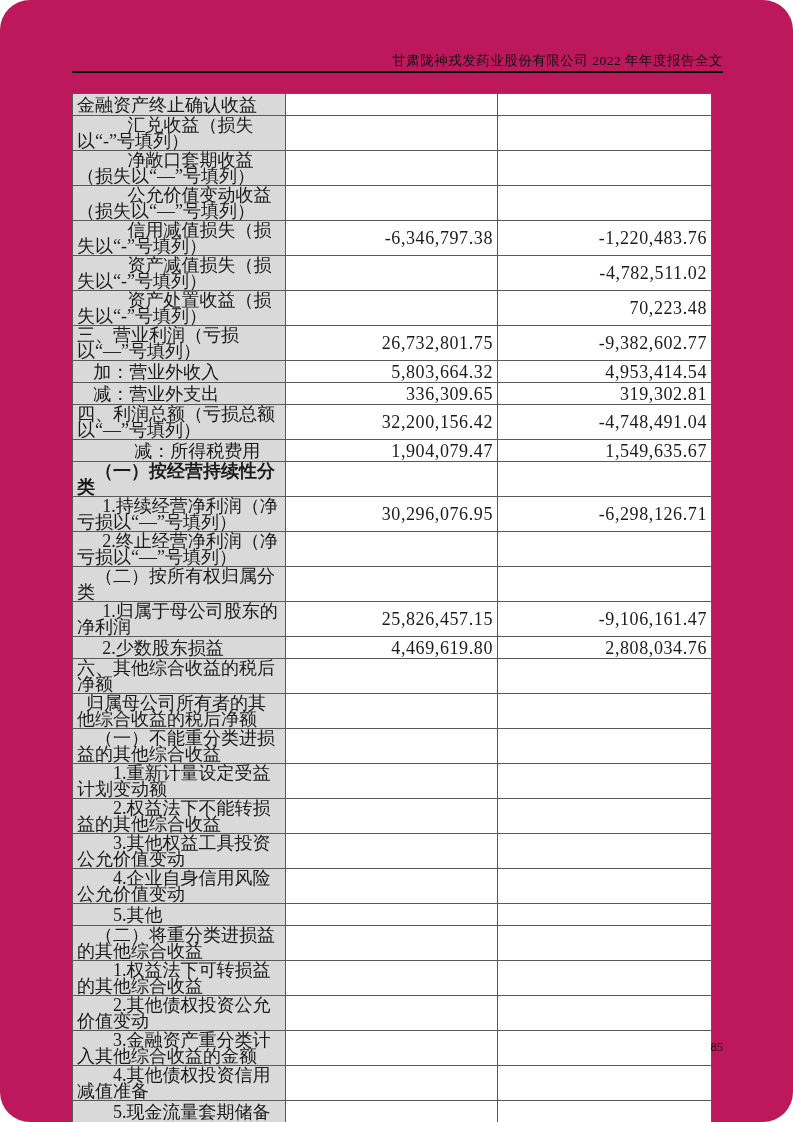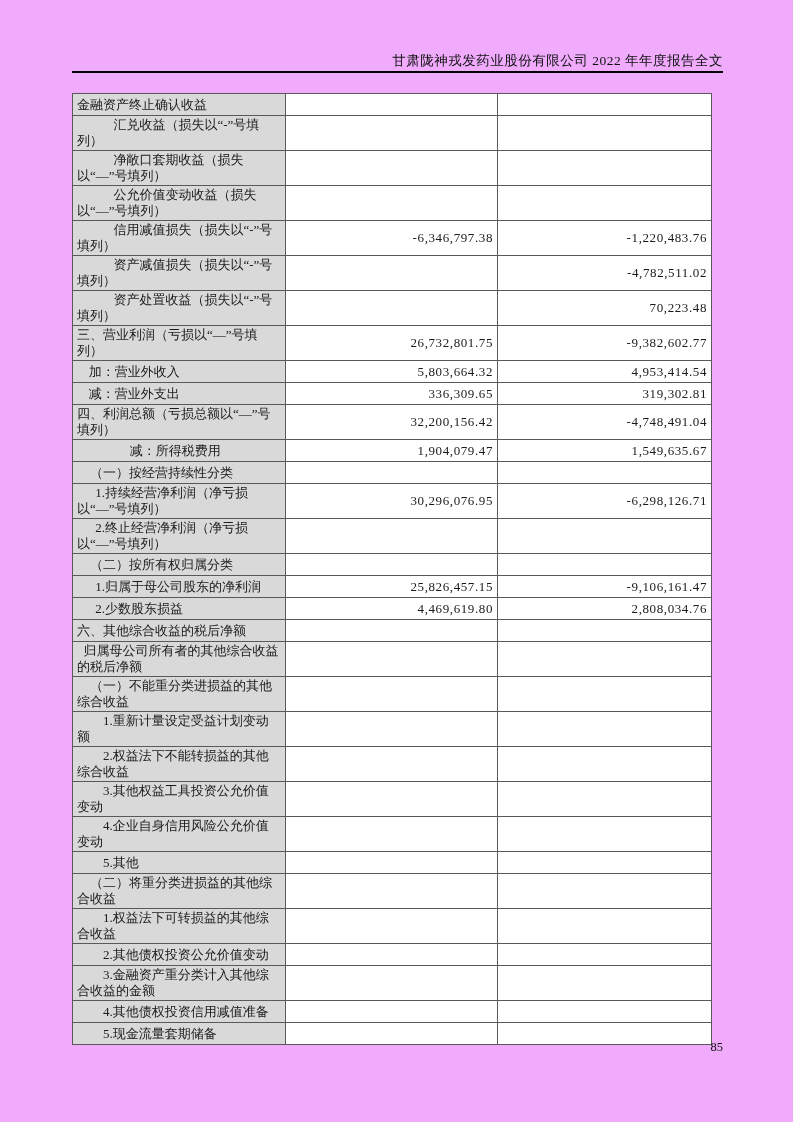--- a/index.html
+++ b/index.html
@@ -4,24 +4,25 @@
 <style>
   :root{
     --label-bg:#d9d9d9;
     --border-color:#595959;
     --text-color:#1a1a1a;
   }
   html,body{margin:0;padding:0;background:#ffffff;}
   .page{
     position:relative;
     width:793px;height:1122px;
-    background:#f0abfc;
+    background:#be185d;
     font-family:"Liberation Serif","DejaVu Serif",serif;
     color:var(--text-color);
     overflow:hidden;
+    border-radius:30px;
   }
   .content{
     position:absolute;
     left:72px;top:0;
     width:651px;
   }
   .header-title{
     padding-top:52px;
     text-align:right;
     font-size:13.5px;
@@ -32,21 +33,21 @@
   .header-rule{
     margin-top:2px;
     border-bottom:2px solid #000;
     height:0;
   }
   table.fin{
     margin-top:20px;
     width:639px;
     border-collapse:collapse;
     table-layout:fixed;
-    font-size:13px;
+    font-size:18px;
   }
   table.fin td{
     border:1px solid var(--border-color);
     height:19px;
     padding:1px 4px;
     line-height:16px;
     vertical-align:middle;
     overflow:hidden;
   }
   td.label-cell{
@@ -138,21 +139,21 @@
             <td class="label-cell" style="text-indent: 0em;">四、利润总额（亏损总额以“—”号填列）</td>
             <td class="num-cell">32,200,156.42</td>
             <td class="num-cell">-4,748,491.04</td>
           </tr>
           <tr>
             <td class="label-cell" style="text-indent: 0.9em; padding-left: 45px;">减：所得税费用</td>
             <td class="num-cell">1,904,079.47</td>
             <td class="num-cell">1,549,635.67</td>
           </tr>
           <tr>
-            <td class="label-cell" style="text-indent: 1em;">（一）按经营持续性分类</td>
+            <td class="label-cell" style="text-indent: 1em; font-weight: bold;">（一）按经营持续性分类</td>
             <td class="num-cell"></td>
             <td class="num-cell"></td>
           </tr>
           <tr>
             <td class="label-cell" style="text-indent: 1.4em;">1.持续经营净利润（净亏损以“—”号填列）</td>
             <td class="num-cell">30,296,076.95</td>
             <td class="num-cell">-6,298,126.71</td>
           </tr>
           <tr>
             <td class="label-cell" style="text-indent: 1.4em; margin-top: 39px;">2.终止经营净利润（净亏损以“—”号填列）</td>

